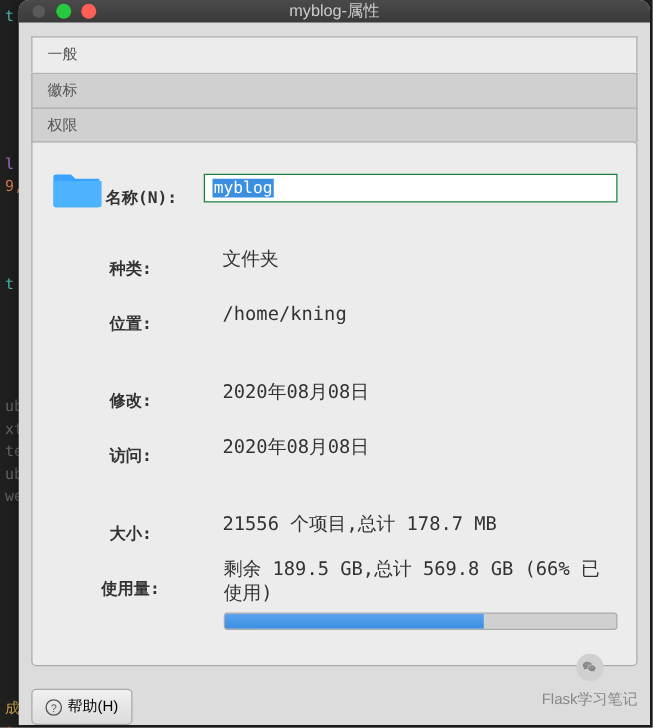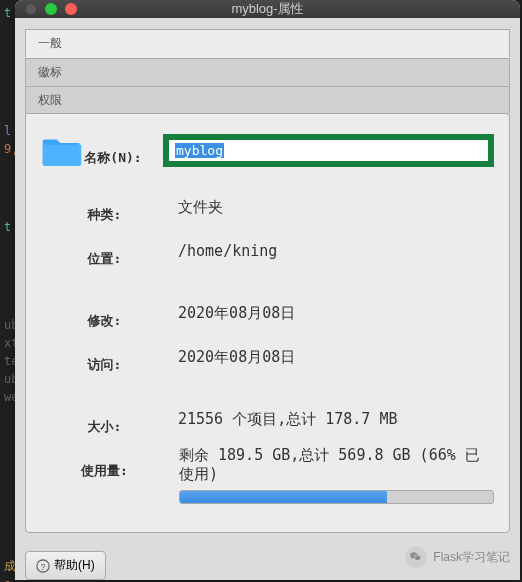--- a/index.html
+++ b/index.html
@@ -123,21 +123,21 @@
     }
     .label.indent { width: 137px; }
     .folder-icon {
       width: 42px;
       height: 36px;
       margin-right: 0;
     }
     .name-input {
       flex: 1;
       padding: 3px 6px;
-      border: 6px solid #15803d;
+      border: 1px solid #15803d;
       background: #fff;
       font-family: monospace;
       font-size: 13px;
       color: #000;
       margin-left: 10px;
     }
     .name-input::selection { background: #3399ff; color: #fff; }
     .value {
       font-family: monospace;
       color: #333;
@@ -178,20 +178,21 @@
     }
     .watermark {
       position: absolute;
       bottom: 14px;
       right: 12px;
       display: flex;
       align-items: center;
       gap: 6px;
       color: #888;
       font-size: 12px;
+      flex-direction: column;
     }
     .wechat-icon {
       width: 22px;
       height: 22px;
       border-radius: 50%;
       background: #d0d0d0;
       display: flex;
       align-items: center;
       justify-content: center;
     }

